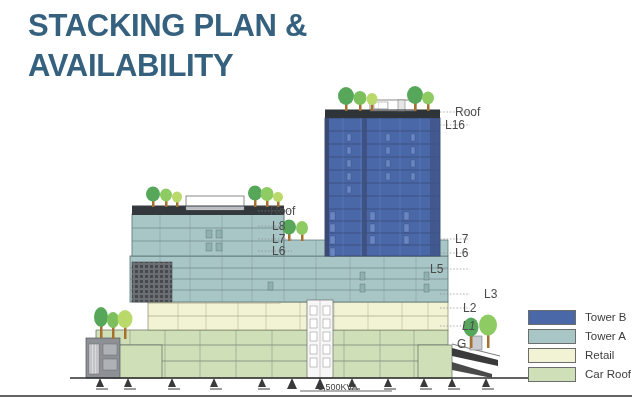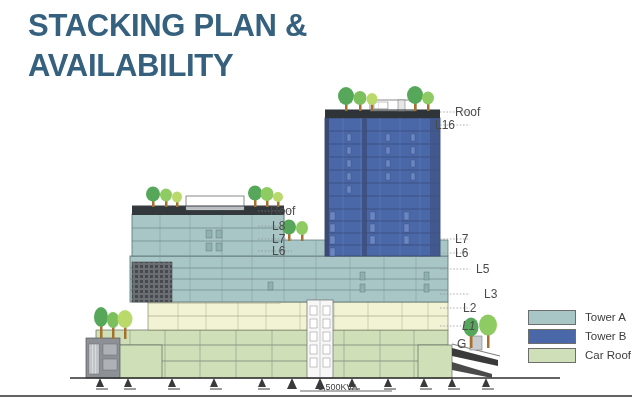--- a/index.html
+++ b/index.html
@@ -360,44 +360,48 @@
       <line x1="258" y1="239" x2="292" y2="239"></line>
       <line x1="258" y1="251" x2="292" y2="251"></line>
     </g>
 
     <g>
       <line x1="300" y1="391" x2="392" y2="391" stroke="#3c3c3c" stroke-width="0.8"></line>
     </g>
   </svg>
 
   <div class="flabel" style="left:455px;top:108px;">Roof</div>
-  <div class="flabel" style="left:435px;top:121px;">L16</div>
+  <div class="flabel" style="left:445px;top:121px;">L16</div>
   <div class="flabel" style="left:455px;top:235px;">L7</div>
   <div class="flabel" style="left:455px;top:249px;">L6</div>
-  <div class="flabel" style="left:476px;top:265px;">L5</div>
+  <div class="flabel" style="left:430px;top:265px;">L5</div>
   <div class="flabel" style="left:455px;top:290px;padding-left:29px;">L3</div>
   <div class="flabel" style="left:455px;top:304px;margin-left:8px;">L2</div>
   <div class="flabel" style="left:462px;top:322px;font-style:italic;">L1</div>
   <div class="flabel" style="left:457px;top:340px;">G</div>
 
   <div class="flabel" style="left:270px;top:207px;">Roof</div>
   <div class="flabel" style="left:272px;top:222px;">L8</div>
   <div class="flabel" style="left:272px;top:235px;">L7</div>
   <div class="flabel" style="left:272px;top:247px;">L6</div>
 
   <div class="kva" style="left:318px;top:382px;">1,500KVA</div>
 
   <div class="legend">
+    <div class="legend-row">
+      <span class="swatch" style="background:#4a68a8;"></span>
+      <span class="legend-label">Tower B</span>
+    </div>
     <div class="legend-row">
       <span class="swatch" style="background:#a9c6c6;"></span>
       <span class="legend-label">Tower A</span>
     </div>
     <div class="legend-row">
-      <span class="swatch" style="background:#4a68a8;"></span>
-      <span class="legend-label">Tower B</span>
+      <span class="swatch" style="background:#f2f2d5;"></span>
+      <span class="legend-label">Retail</span>
     </div>
     <div class="legend-row">
       <span class="swatch" style="background:#cfe0b8;"></span>
       <span class="legend-label">Car Roof</span>
     </div>
   </div>
 
 </div>
 
 </body></html>

